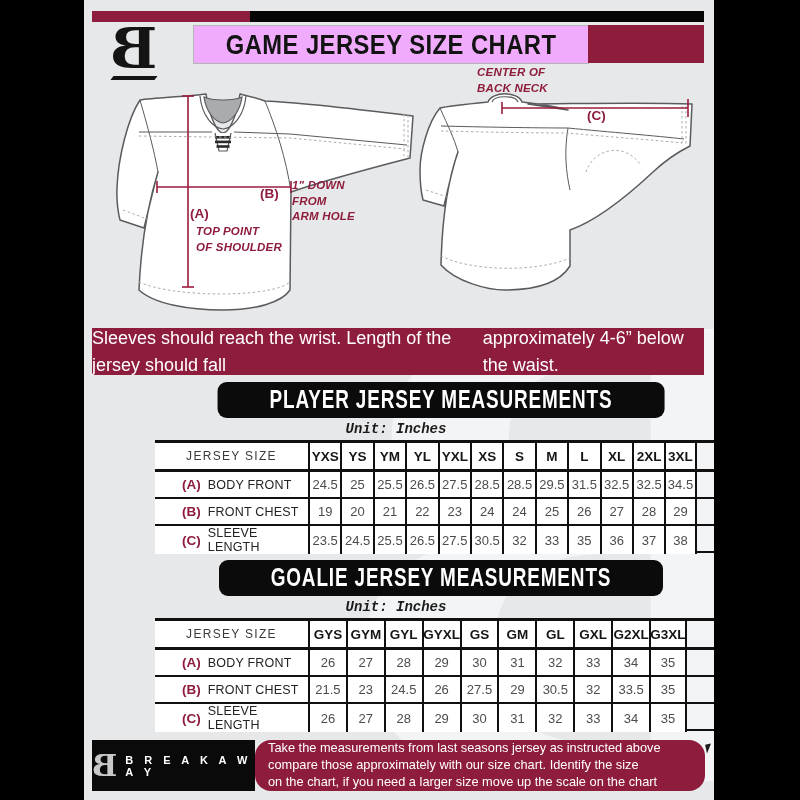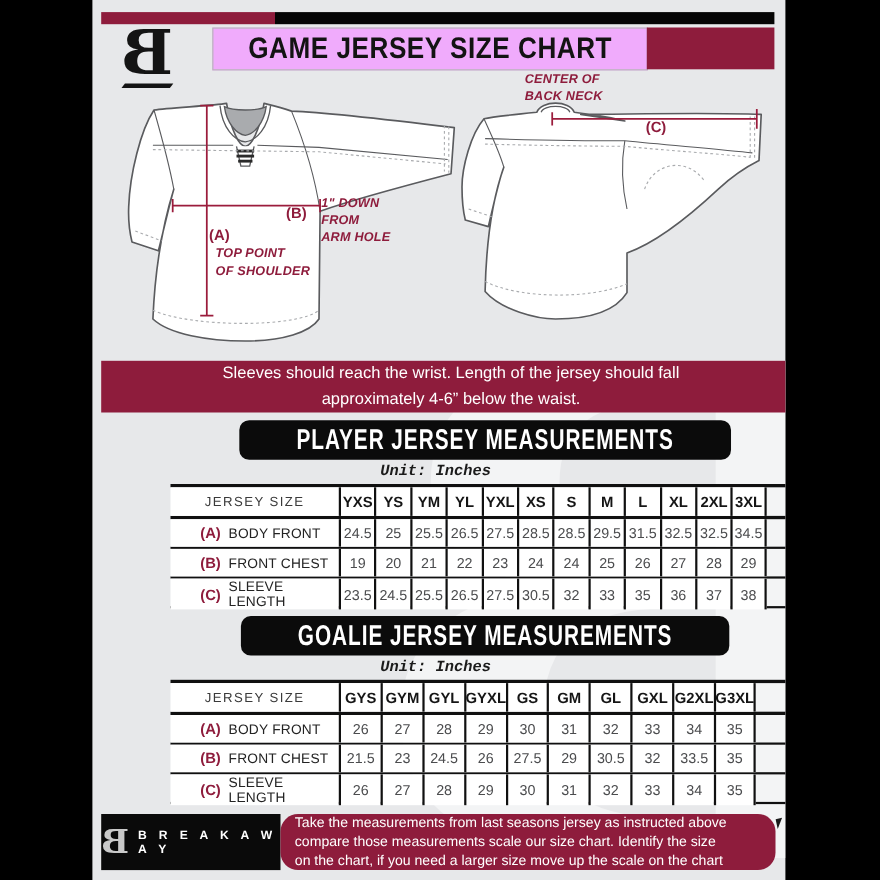--- a/index.html
+++ b/index.html
@@ -15,21 +15,21 @@
   #title-box{left:109px;top:25px;width:394px;height:37px;background:#f0abfc;border:1px solid #b5b5b7;display:flex;align-items:center;justify-content:center;}
   #title-box span{font-weight:bold;font-size:25px;color:#131313;letter-spacing:0.5px;transform:scale(0.95,1.08);white-space:nowrap;}
   #title-cap{left:504px;top:25px;width:116px;height:38px;background:#8e1c3c;}
   #logo{left:26px;top:20px;width:64px;height:68px;}
   .logo-b{display:inline-block;font:bold 56px "DejaVu Serif",serif;color:#141414;transform:scaleX(-1);line-height:1;}
   #logo .swash{position:absolute;left:2px;top:56px;width:44px;height:4px;background:#141414;transform:skewX(-38deg);}
   
   .note{color:#8e1c3c;font-style:italic;font-weight:bold;font-size:11.5px;line-height:1.35;letter-spacing:0.2px;}
   .letter{color:#8e1c3c;font-weight:bold;font-size:13.5px;}
   
-  #notice{left:8px;top:328px;width:612px;height:47px;background:#8e1c3c;color:#fff;display:flex;flex-direction:column;align-items:center;justify-content:center;font-size:15px;line-height:1.5;padding-left:12px;}
+  #notice{left:8px;top:328px;width:612px;height:47px;background:#8e1c3c;color:#fff;display:flex;align-items:center;justify-content:center;font-size:18px;line-height:1.5;}
   
   .section-banner{background:#0b0b0b;border-radius:9px;height:36px;display:flex;align-items:center;justify-content:center;padding:0 24px;left:312px;transform:translateX(-50%);margin-left:45px;}
   .section-banner span{color:#fff;font-weight:bold;font-size:22px;letter-spacing:1px;transform:scale(0.86,1.18);white-space:nowrap;}
   .unit{left:312px;transform:translateX(-50%);font-weight:bold;font-style:italic;font-size:14px;color:#1b1b1b;font-family:Liberation Mono, monospace;}
   
   .mtable{left:39px;width:587px;padding-left:32px;}
   .trow{display:grid;border-bottom:2px solid #101010;height:25px;}
   .trow.thead{border-top:3px solid #101010;border-bottom:3px solid #101010;height:26px;}
   .labelcell{background:#fff;display:flex;align-items:center;}
   .hdrlabel{justify-content:center;font-size:12px;letter-spacing:1.3px;color:#3a3a3a;}
@@ -295,18 +295,18 @@
         <div class="fillcell"></div>
       </div>
     </div>
 
   <div class="abs z" id="footer-black">
     <span class="logo-b">B</span>
     <span id="footer-brand">B R E A K A W A Y</span>
   </div>
   <div class="abs z" id="footer-maroon">
     <div>Take the measurements from last seasons jersey as instructed above</div>
-    <div>compare those measurements  scale our size chart. Identify the size</div>
+    <div>compare those approximately  with our size chart. Identify the size</div>
     <div>on the chart, if you need a larger size move up the scale on the chart</div>
   </div>
   <div class="abs z" id="cursor"></div>
 
 </div>
 
 </body></html>

